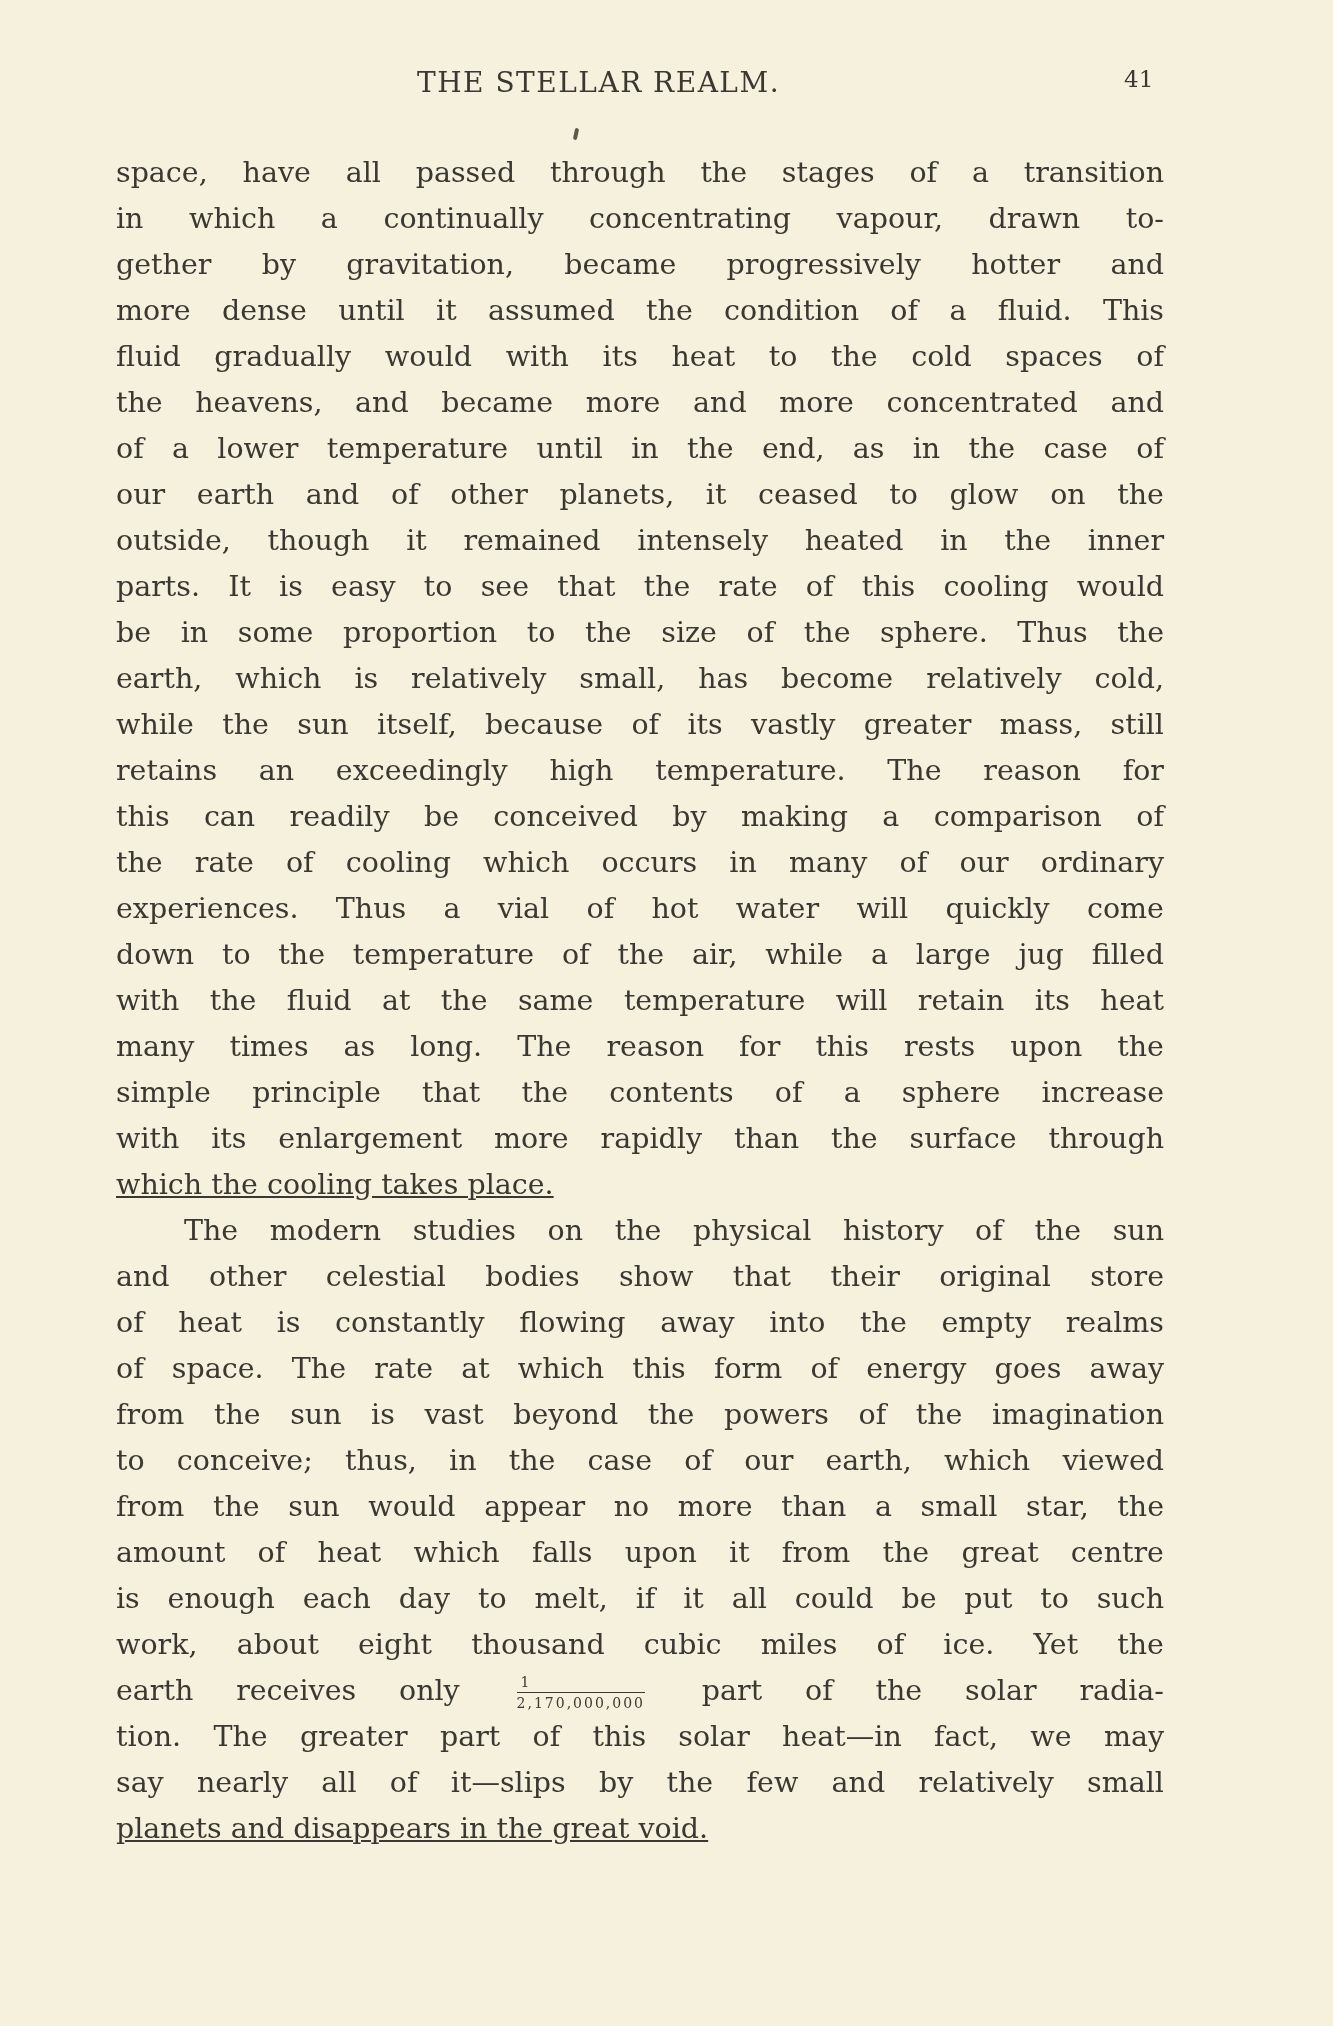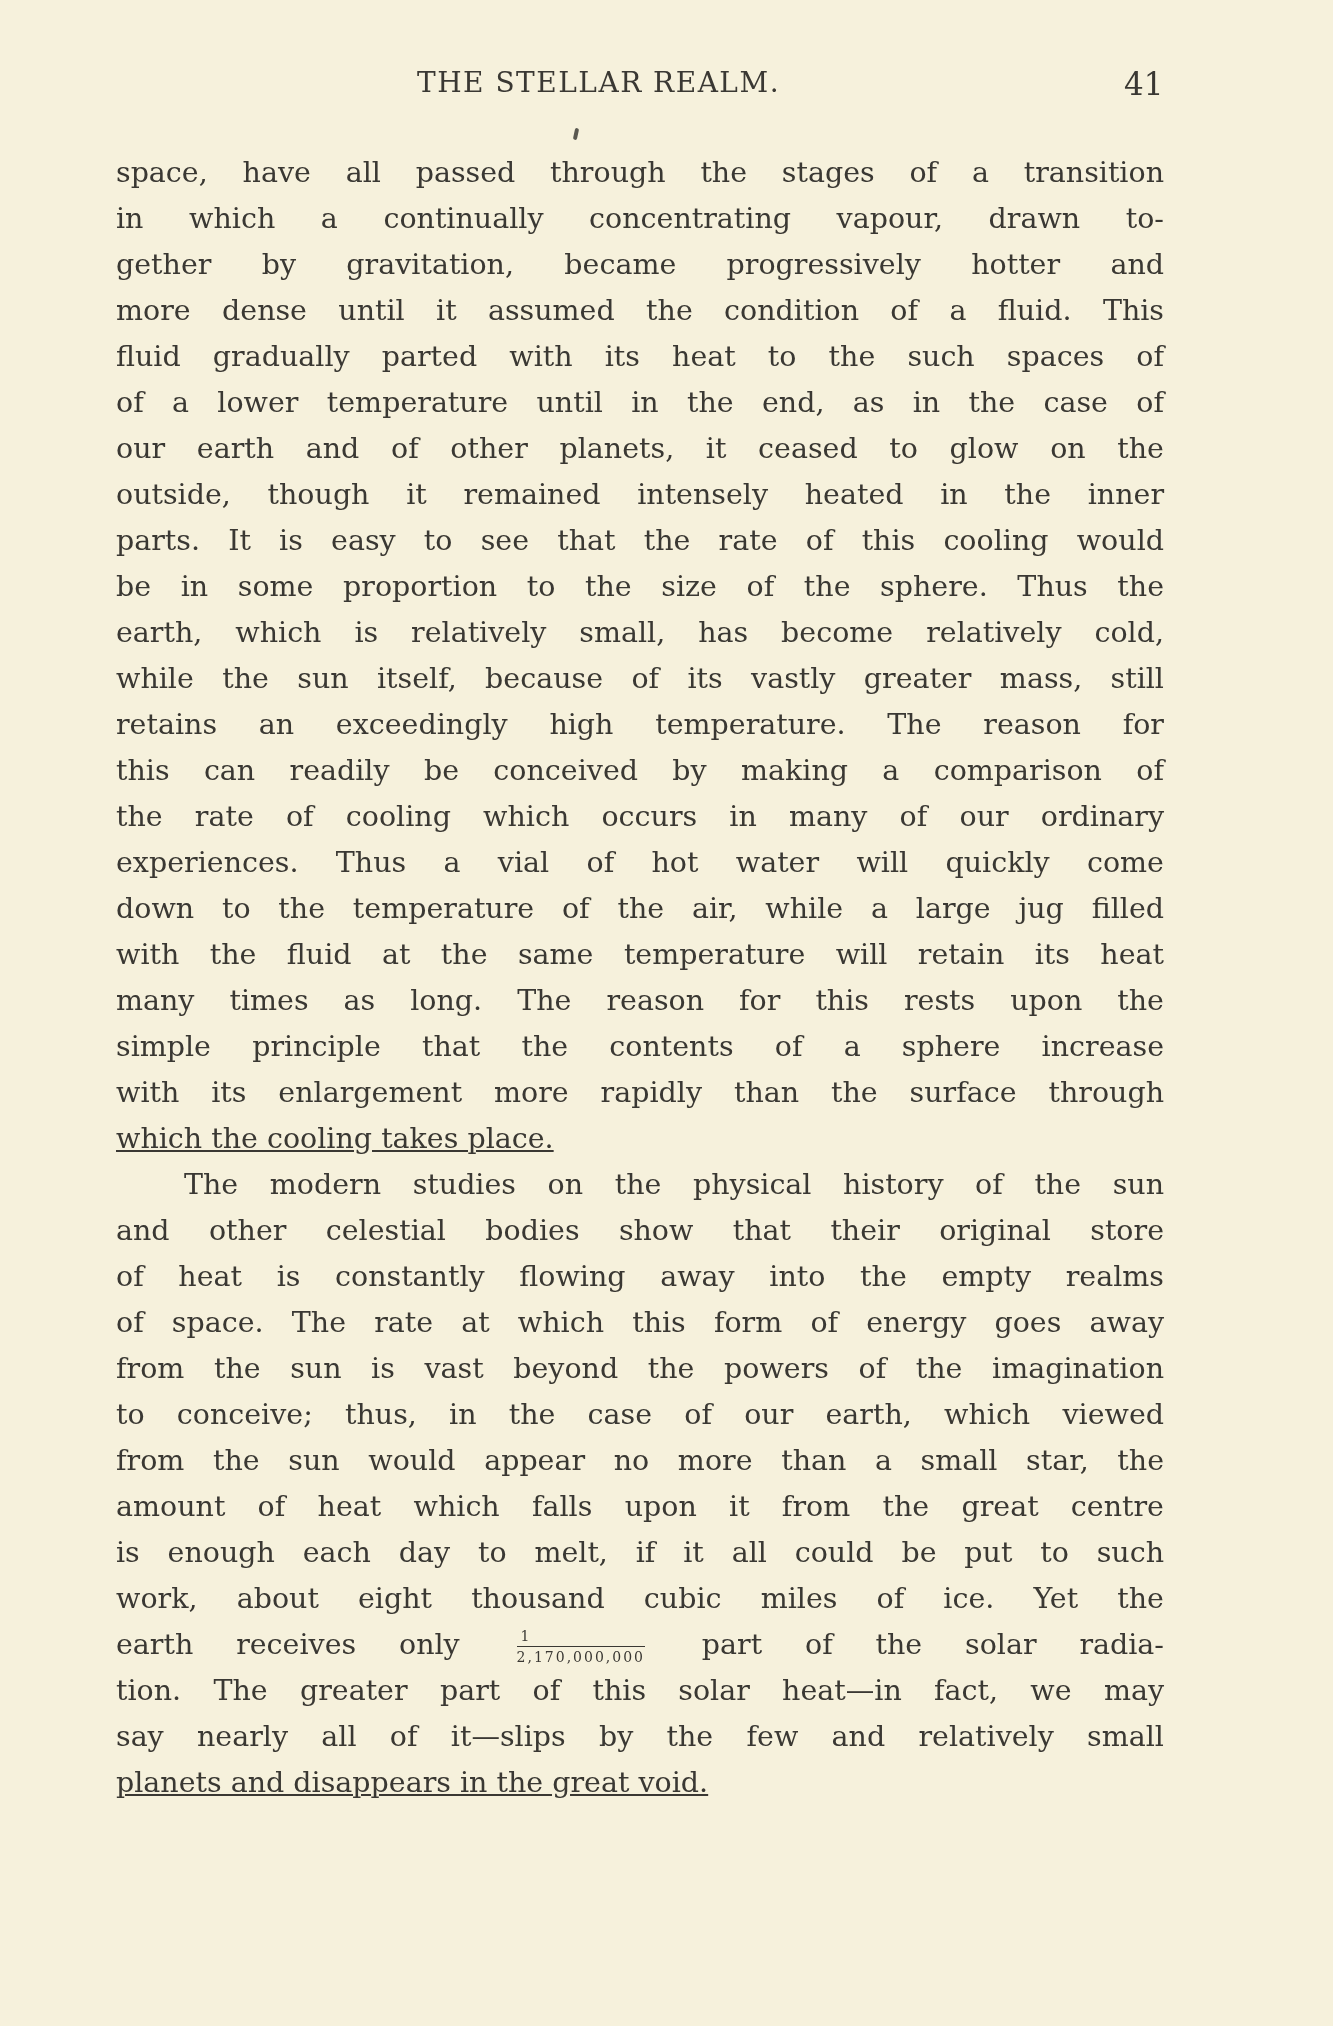--- a/index.html
+++ b/index.html
@@ -11,21 +11,21 @@
     font-family: "DejaVu Serif", serif;
     color: #3a3833;
   }
   .page { position: absolute; left: 0; top: 0; width: 1333px; height: 1467px; }
   .running-head {
     position: absolute; top: 66px; left: 417px;
     font-size: 28px; letter-spacing: 1.5px; color: #3a3833;
   }
   .page-number {
     position: absolute; top: 66px; left: 1124px;
-    font-size: 31px; color: #3a3833;
+    font-size: 23px; color: #3a3833;
   }
   .mark {
     position: absolute; top: 128px; left: 574px;
     width: 4px; height: 12px; background: #5a5850; border-radius: 2px; transform: rotate(12deg);
   }
   .body-text {
     position: absolute; left: 116px; top: 150px; width: 1048px;
     font-size: 28.5px; line-height: 46px; text-align: justify;
   }
   .para { margin: 0; }
@@ -46,21 +46,22 @@
   <div class="running-head">THE STELLAR REALM.</div>
   <div class="page-number">41</div>
   <div class="mark"></div>
 
   <div class="body-text">
     <div class="para" id="para1">
         <span class="line">space, have all passed through the stages of a transition</span>
         <span class="line">in which a continually concentrating vapour, drawn to-</span>
         <span class="line">gether by gravitation, became progressively hotter and</span>
         <span class="line">more dense until it assumed the condition of a fluid. This</span>
-        <span class="line">fluid gradually parted with its heat to the such spaces of</span>
+        <span class="line">fluid gradually would with its heat to the cold spaces of</span>
+        <span class="line">the heavens, and became more and more concentrated and</span>
         <span class="line">of a lower temperature until in the end, as in the case of</span>
         <span class="line">our earth and of other planets, it ceased to glow on the</span>
         <span class="line">outside, though it remained intensely heated in the inner</span>
         <span class="line">parts. It is easy to see that the rate of this cooling would</span>
         <span class="line">be in some proportion to the size of the sphere. Thus the</span>
         <span class="line">earth, which is relatively small, has become relatively cold,</span>
         <span class="line">while the sun itself, because of its vastly greater mass, still</span>
         <span class="line">retains an exceedingly high temperature. The reason for</span>
         <span class="line">this can readily be conceived by making a comparison of</span>
         <span class="line">the rate of cooling which occurs in many of our ordinary</span>

